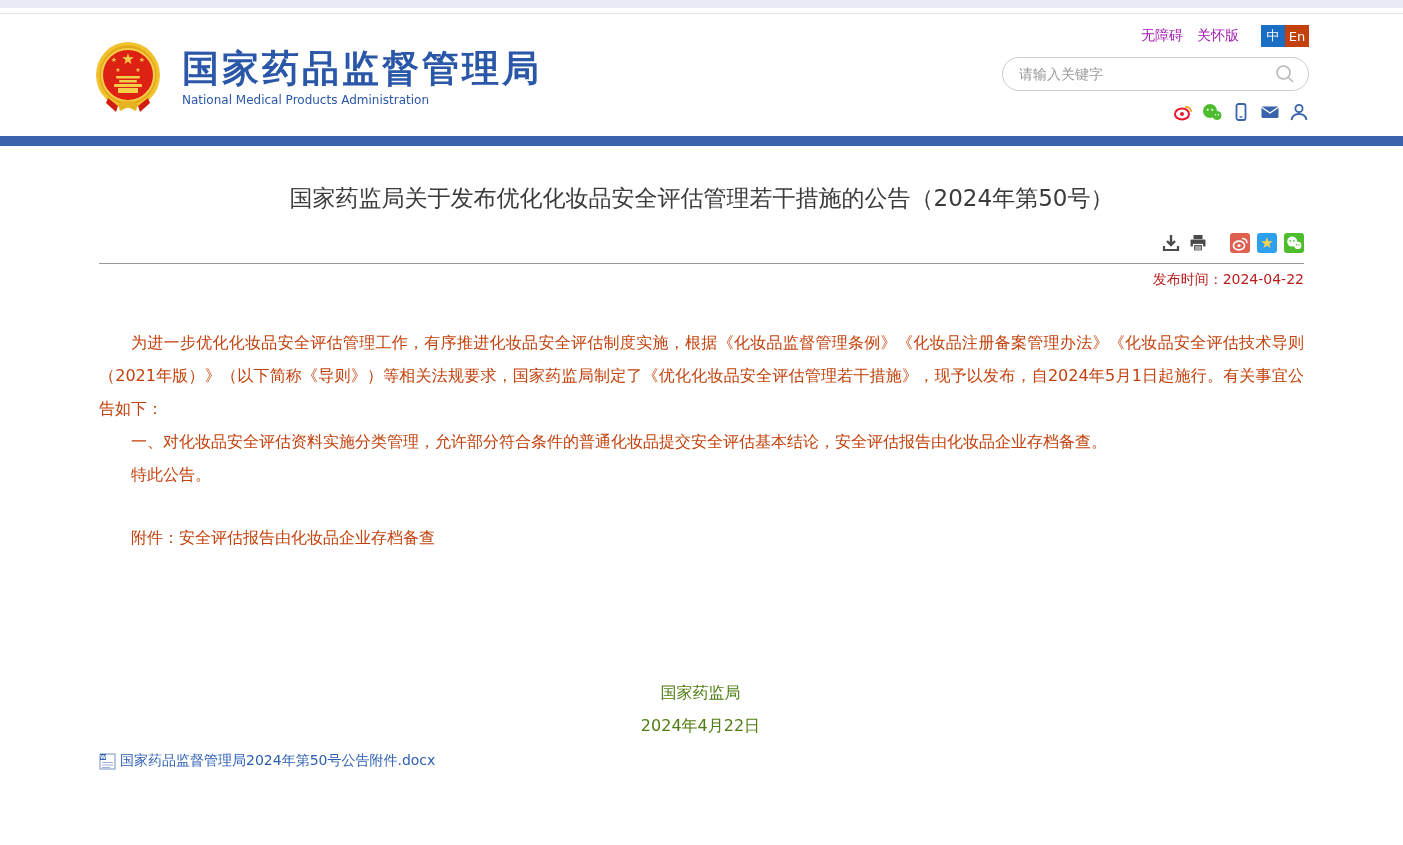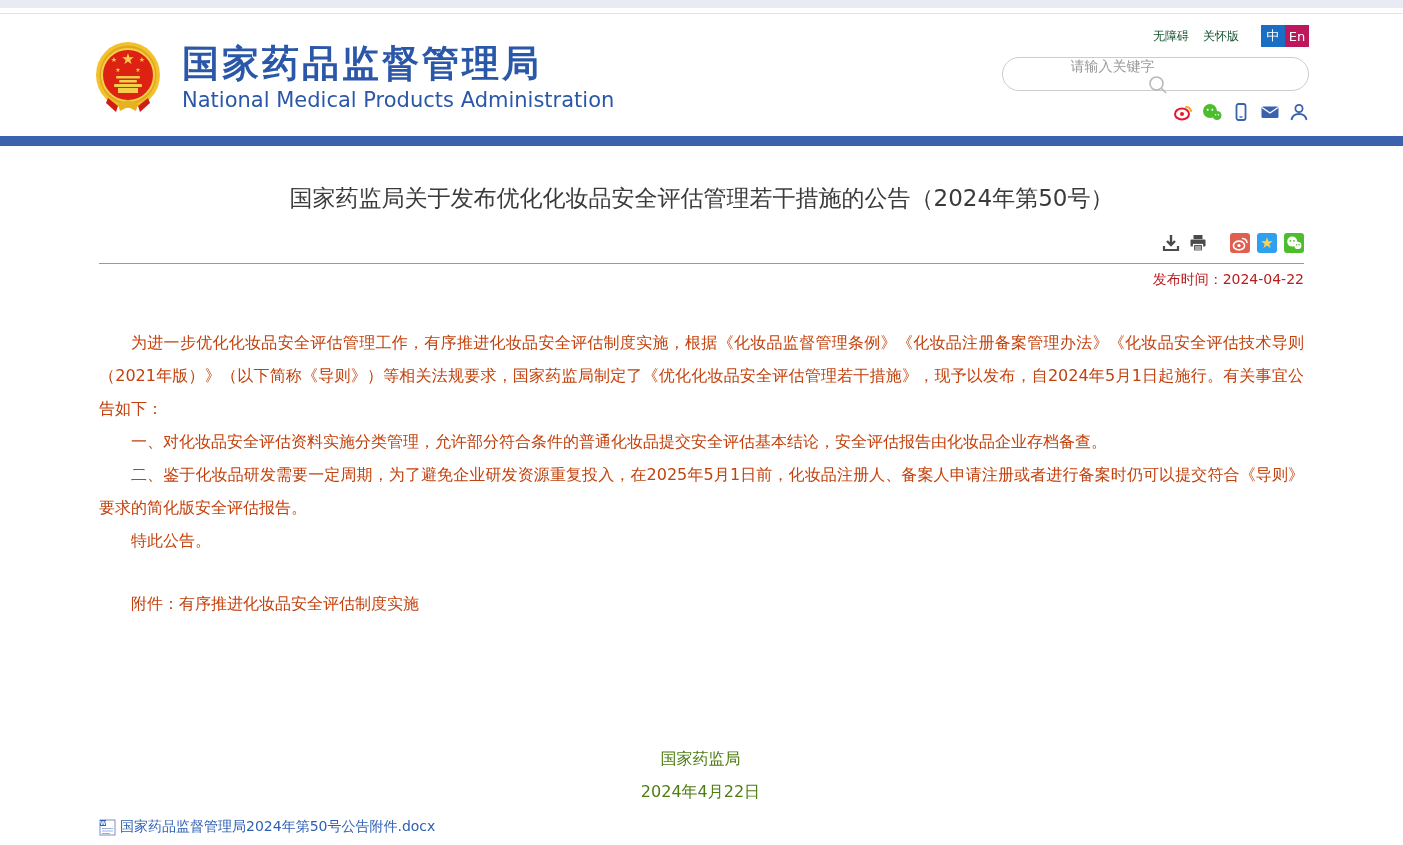--- a/index.html
+++ b/index.html
@@ -18,40 +18,40 @@
   .header-inner {
     width: 1215px; height: 122px; margin: 0 auto;
     display: flex; justify-content: space-between;
   }
   .logo-block { display: flex; align-items: center; gap: 20px; padding-top: 4px; }
   .emblem { width: 68px; height: 74px; display: block; }
   .site-name-cn {
     font-size: 37px; font-weight: bold; color: #2b57a8; letter-spacing: 3px;
     line-height: 44px;
   }
-  .site-name-en { font-size: 21px; color: #2b57a8; margin-top: 2px; }
+  .site-name-en { font-size: 12px; color: #2b57a8; margin-top: 2px; }
 
   .header-right {
     display: flex; flex-direction: column; align-items: flex-end;
     padding-top: 11px;
   }
   .utility-row { display: flex; align-items: center; gap: 14px; height: 22px; }
-  .util-link { font-size: 12px; color: #14532d; text-decoration: none; cursor: pointer; }
+  .util-link { font-size: 14px; color: #a21caf; text-decoration: none; cursor: pointer; }
   .lang-toggle { display: flex; margin-left: 8px; }
   .lang-btn {
     width: 24px; height: 22px; font-size: 13px; color: #fff;
     display: flex; align-items: center; justify-content: center; cursor: pointer;
   }
   .lang-zh { background: #1a6fc4; }
-  .lang-en { background: #be185d; }
+  .lang-en { background: #c2410c; }
 
   .search-box {
     margin-top: 10px; width: 307px; height: 34px;
     border: 1px solid #ccc; border-radius: 17px;
-    display: flex; align-items: center; padding: 0 12px 0 16px; background: #fff; flex-direction: column;
+    display: flex; align-items: center; padding: 0 12px 0 16px; background: #fff;
   }
   .search-input {
     border: none; outline: none; flex: 1; font-size: 14px; color: #333;
     font-family: "DejaVu Sans", "Liberation Sans", sans-serif; background: transparent;
   }
   .search-input::placeholder { color: #999; }
   .search-btn { width: 22px; height: 22px; cursor: pointer; background: none; border: none; padding: 0; }
 
   .social-row { margin-top: 11px; display: flex; align-items: center; gap: 9px; }
   .social-icon { width: 20px; height: 20px; display: inline-flex; align-items: center; justify-content: center; cursor: pointer; }
@@ -230,23 +230,22 @@
     </span>
   </div>
 
   <hr class="title-rule">
 
   <div class="publish-row">发布时间：2024-04-22</div>
 
   <div class="body-text">
     <p>为进一步优化化妆品安全评估管理工作，有序推进化妆品安全评估制度实施，根据《化妆品监督管理条例》《化妆品注册备案管理办法》《化妆品安全评估技术导则（2021年版）》（以下简称《导则》）等相关法规要求，国家药监局制定了《优化化妆品安全评估管理若干措施》，现予以发布，自2024年5月1日起施行。有关事宜公告如下：</p>
     <p>一、对化妆品安全评估资料实施分类管理，允许部分符合条件的普通化妆品提交安全评估基本结论，安全评估报告由化妆品企业存档备查。</p>
-    <p>二、鉴于化妆品研发需要一定周期，为了避免企业研发资源重复投入，在2025年5月1日前，化妆品注册人、备案人申请注册或者进行备案时仍可以提交符合《导则》要求的简化版安全评估报告。</p>
     <p>特此公告。</p>
-    <p class="attachment-note">附件：有序推进化妆品安全评估制度实施</p>
+    <p class="attachment-note">附件：安全评估报告由化妆品企业存档备查</p>
   </div>
 
   <div class="signature">
     <div>国家药监局</div>
     <div>2024年4月22日</div>
   </div>
 
   <div class="file-link-row">
     <span class="doc-icon">
       <svg viewBox="0 0 17 17" width="17" height="17">

